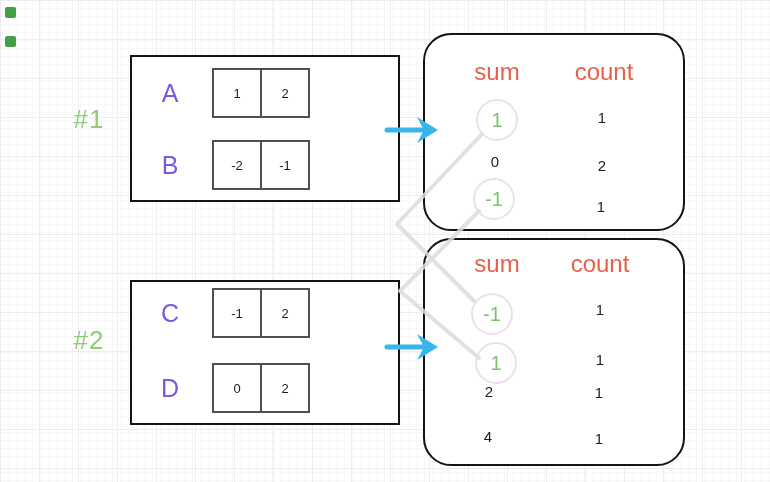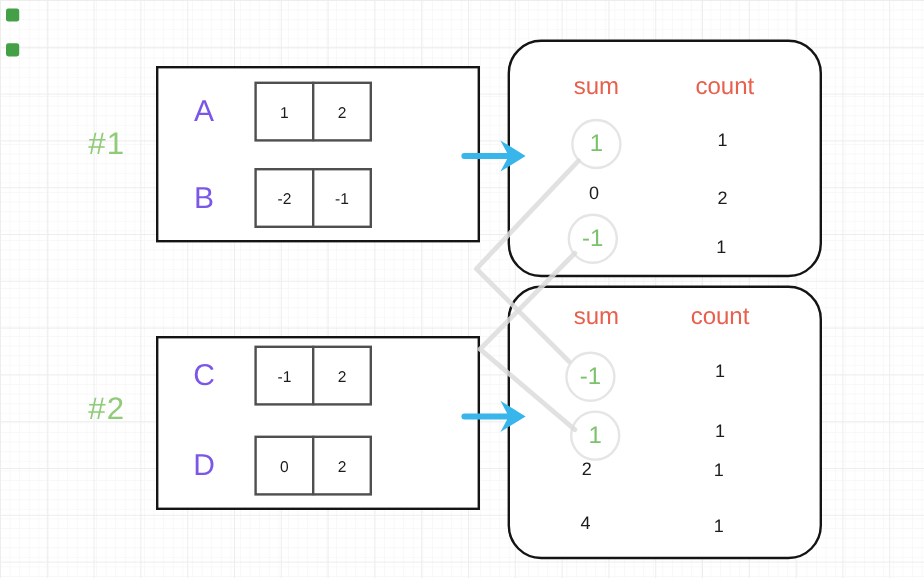--- a/index.html
+++ b/index.html
@@ -19,21 +19,21 @@
   .groupbox{background:#fff;border:2px solid #141414;}
   .arr-label{width:36px;height:30px;font-size:25px;color:#7b57e8;text-align:center;line-height:30px;}
   .cells{display:flex;}
   .cell{
     width:50px;height:50px;box-sizing:border-box;border:2px solid #4f4f4f;
     background:#fff;display:flex;align-items:center;justify-content:center;
     font-size:13px;color:#1c1c1c;
   }
   .cell + .cell{margin-left:-2px;}
   .roundtable{background:#fff;border:2px solid #141414;border-radius:28px;}
-  .col-header{font-size:20px;color:#e8604c;text-align:center;height:26px;line-height:26px;}
+  .col-header{font-size:24px;color:#e8604c;text-align:center;height:26px;line-height:26px;}
   .val{font-size:15px;color:#1c1c1c;text-align:center;height:22px;line-height:22px;}
   .hl-circle{
     width:42px;height:42px;border-radius:50%;border:2px solid #e5e5e5;
     box-sizing:border-box;display:flex;align-items:center;justify-content:center;
   }
   .hl-val{font-size:20px;color:#7cc26d;}
   svg.overlay{position:absolute;left:0;top:0;pointer-events:none;}
 </style>
 </head>
 <body>

